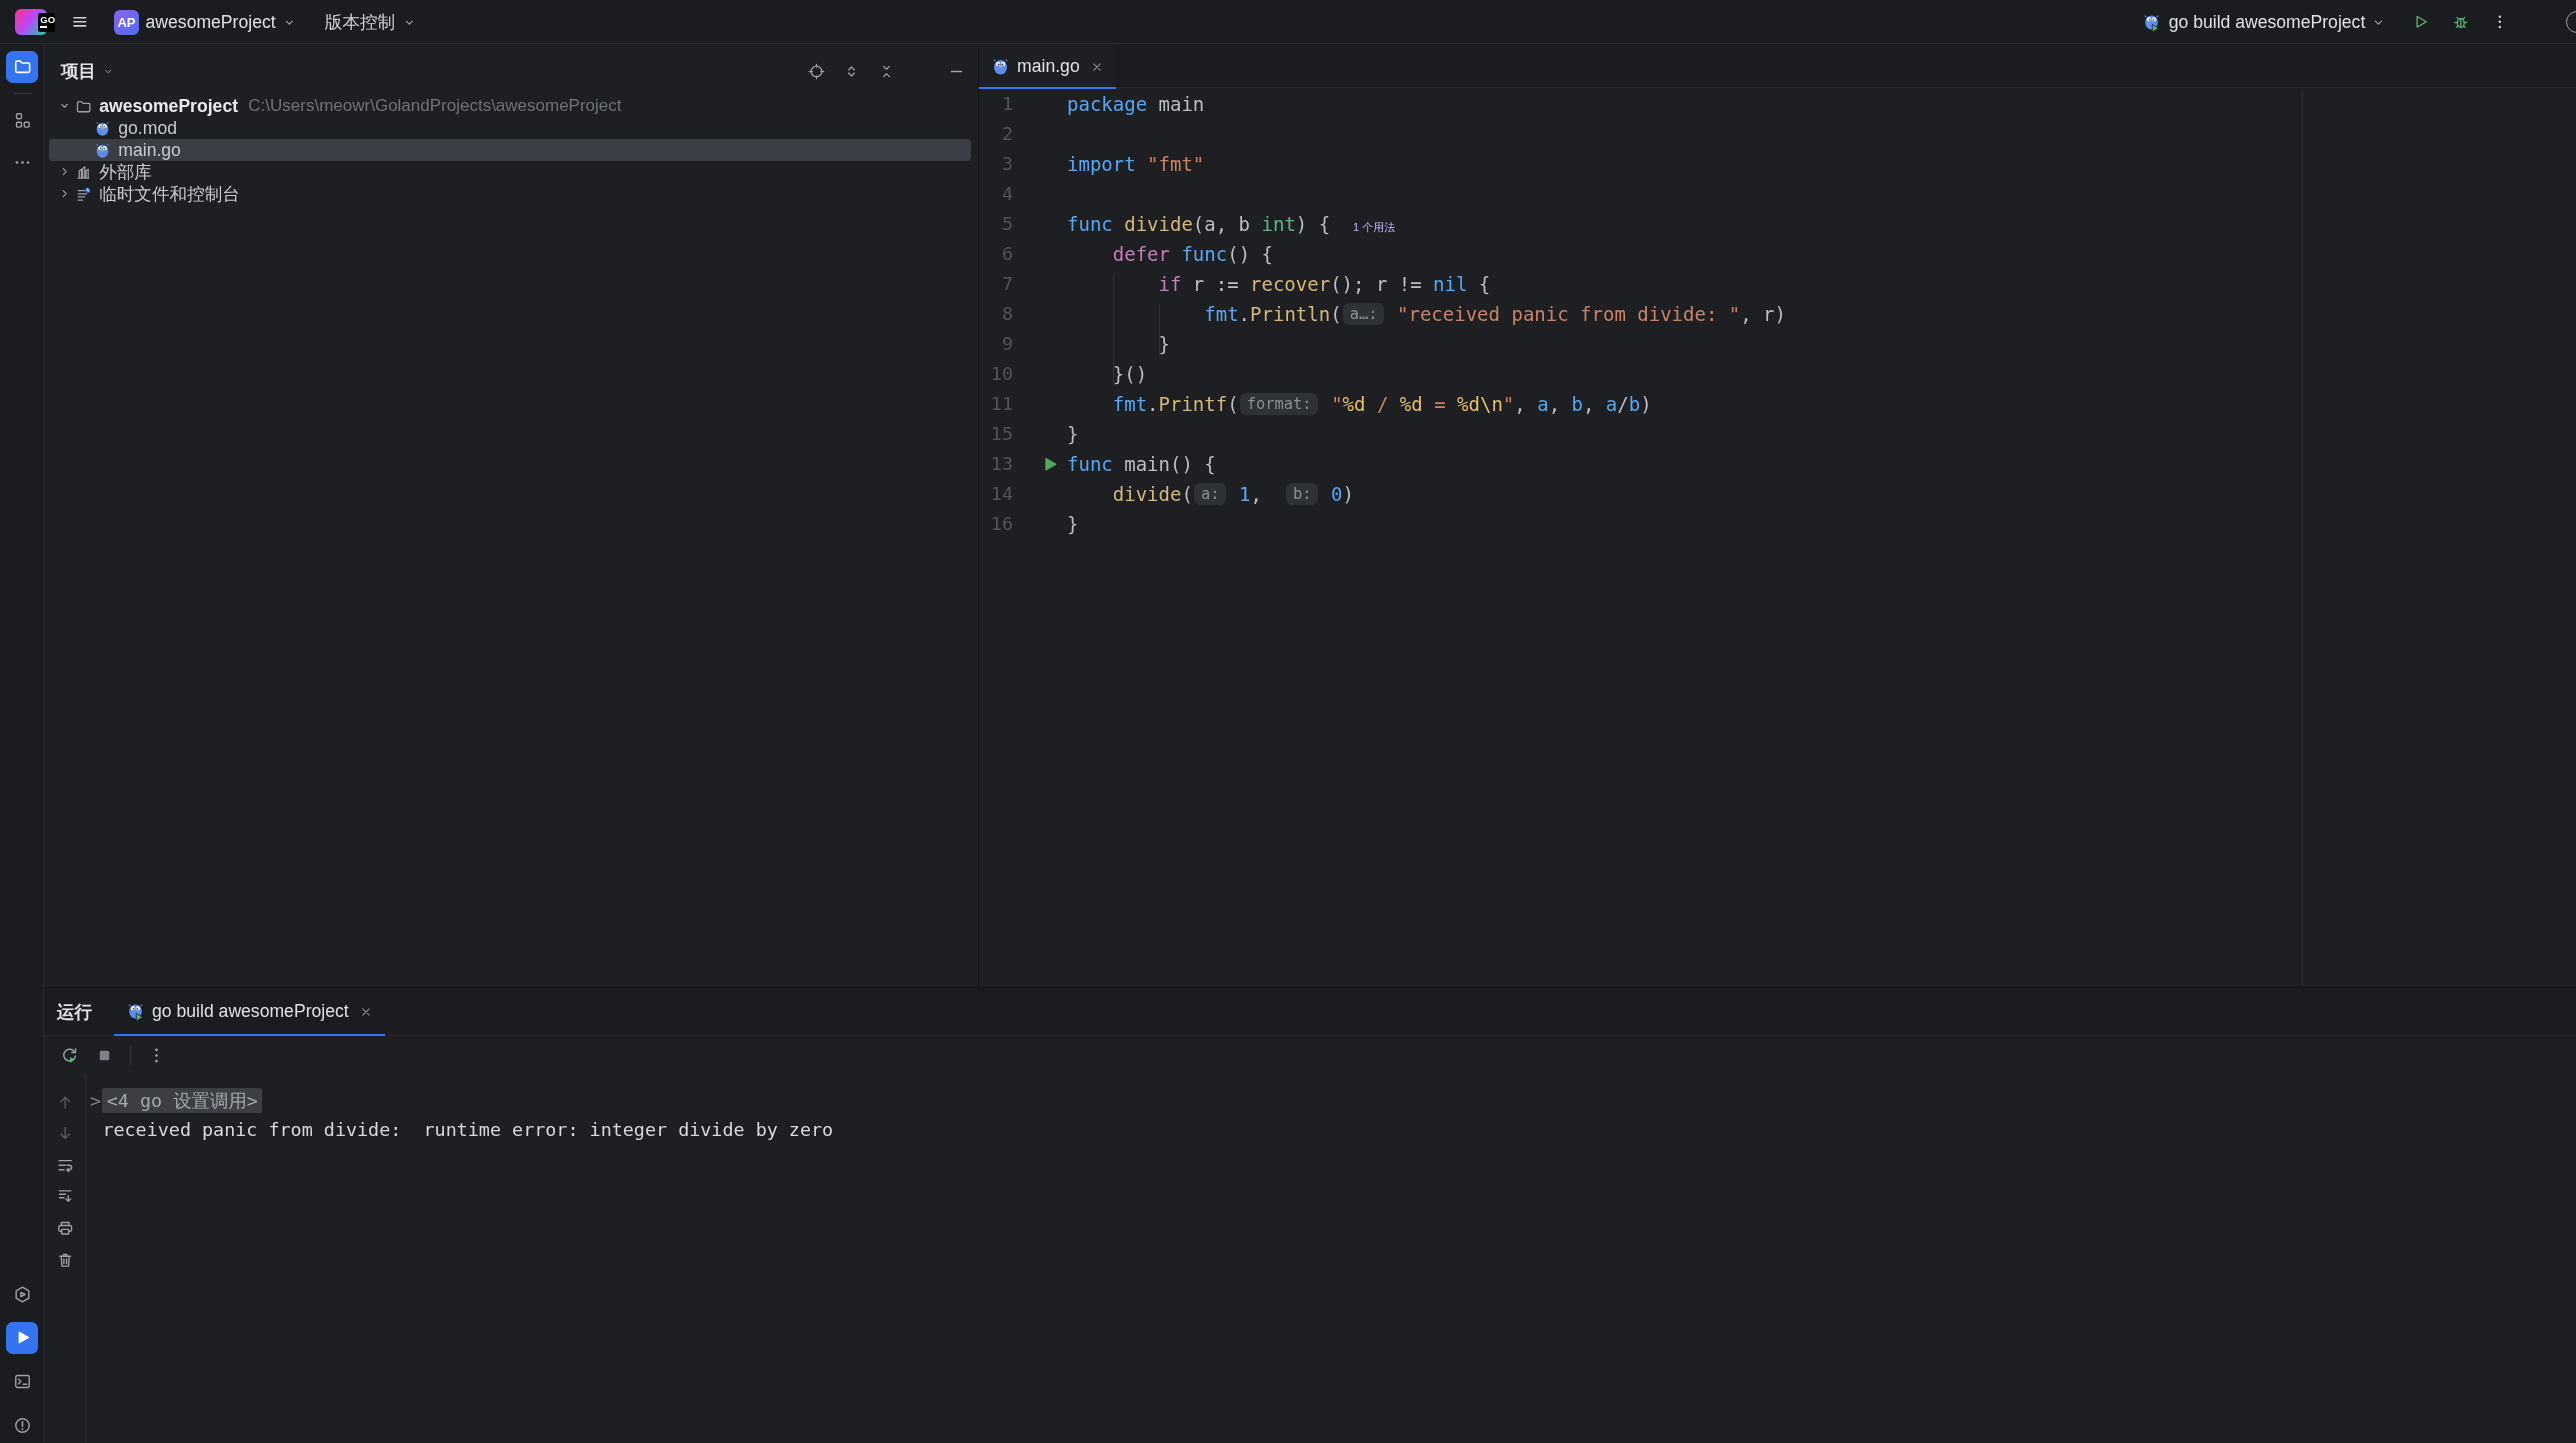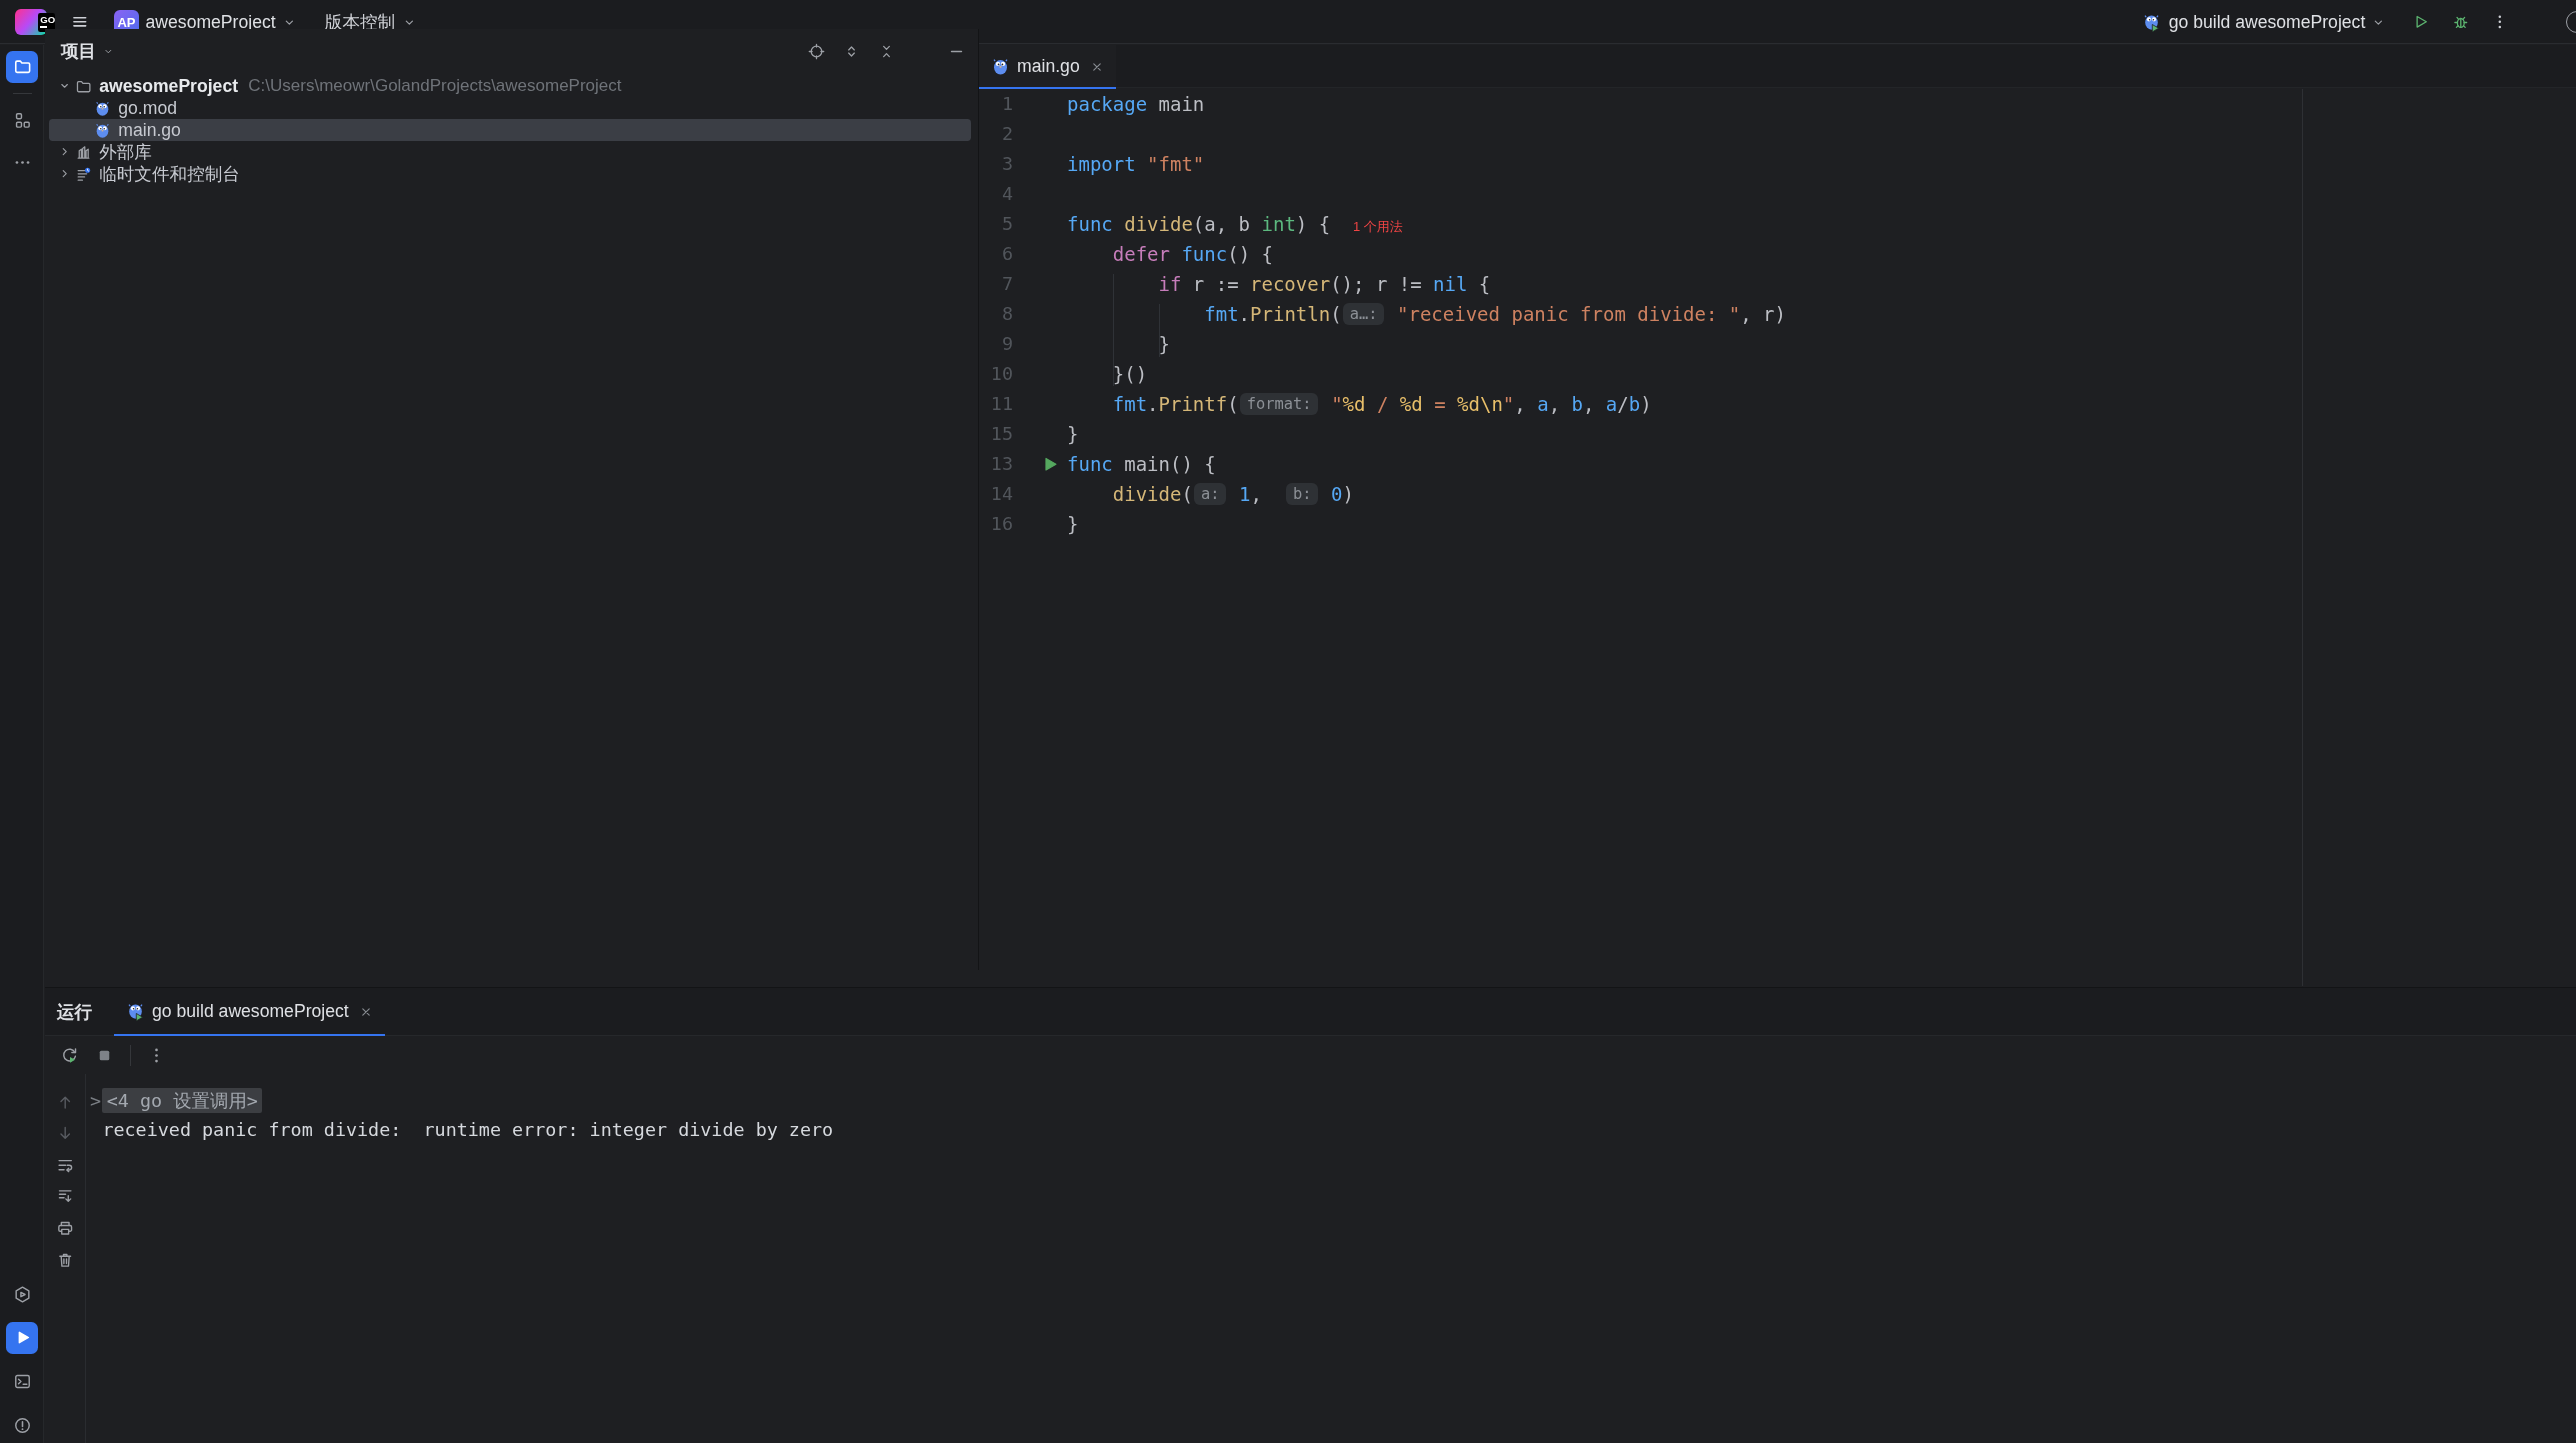--- a/index.html
+++ b/index.html
@@ -37,21 +37,21 @@
     border-right:0.7px solid #26282B; }
   #stripe-top { position:absolute; top:5.9px; left:0; width:44px; display:flex; flex-direction:column; align-items:center; }
   #stripe-bottom { position:absolute; bottom:1.5px; left:0; width:44px; display:flex; flex-direction:column; align-items:center; gap:11.8px; }
   .stripe-btn { width:32px; height:32px; border-radius:6.6px; display:flex; align-items:center; justify-content:center; margin-bottom:10.3px; }
   #stripe-bottom .stripe-btn { margin-bottom:0; }
   .stripe-btn.active { background:#3574F0; }
   .stripe-btn.active .icon { color:#FFFFFF; }
   .stripe-sep { width:19px; height:0.7px; background:#35373B; margin:0 0 10.3px 0; }
 
   
-  #project-panel { position:absolute; left:45px; top:29px; width:934px; height:941px;
+  #project-panel { position:absolute; left:45px; top:49px; width:934px; height:941px;
     background:#1E1F22; border-right:0.7px solid #131416; }
   #pp-header { position:absolute; left:0; top:0; right:0; height:44px; display:flex; align-items:center; padding:0 7.3px 0 16px; }
   #pp-title { font-size:17.6px; font-weight:bold; color:#DFE1E5; display:flex; align-items:center; gap:4.4px; }
   #pp-icons { margin-left:auto; display:flex; align-items:center; gap:5.9px; }
   .pp-icon-btn { width:29px; height:29px; border-radius:5.1px; display:flex; align-items:center; justify-content:center; }
   #pp-tree { position:absolute; left:0; top:46px; right:0; bottom:0; }
   .tree-row { height:22px; display:flex; align-items:center; white-space:nowrap;
     margin:0 7.3px 0 4.4px; border-radius:3.7px; font-size:17.6px; color:#C7CAD1; }
   .tree-row.selected { background:#3B3E45; }
   .tree-chevron { width:19px; display:flex; justify-content:center; color:#9DA0A6; flex:0 0 19px; }
@@ -78,21 +78,21 @@
   .gutter-run { position:absolute; left:62px; top:5.9px; }
   .caret { display:inline-block; width:2.2px; height:22px; background:#D6D8DC; vertical-align:middle; margin-top:-2.9px; }
   .tk-kw   { color:#56A8F5; }
   .tk-flow { color:#C77DBB; }
   .tk-fn   { color:#D5B778; }
   .tk-str  { color:#CE8261; }
   .tk-spec { color:#E8BF6A; }
   .tk-type { color:#5CB87F; }
   .tk-num  { color:#56A8F5; }
   .tk-pl   { color:#BCBEC4; }
-  .tk-usage{ color:#ef4444; font-family:"Liberation Sans", sans-serif; font-size:13px; }
+  .tk-usage{ color:#c4b5fd; font-family:"Liberation Sans", sans-serif; font-size:11px; }
   .inlay { display:inline-block; background:#2E3135; color:#8C9096; border-radius:5.9px;
     padding:0 6.6px; font-size:15.4px; line-height:22px; height:22px; vertical-align:middle; margin:-2.2px 1.5px 0 1.5px; }
   .indent-guide { position:absolute; width:0.7px; background:#2F3237; }
   #hardwrap-guide { position:absolute; left:1323px; top:0; bottom:0; width:0.7px; background:#2E3034; }
 
   
   #run-panel { position:absolute; left:45px; top:987px; right:0; bottom:0; background:#1E1F22; border-top:0.7px solid #131416; }
   #rp-header { position:absolute; left:0; top:0; right:0; height:48px; background:#1B1C1F;
     border-bottom:0.7px solid #26282B; display:flex; align-items:center; padding-left:11.8px; }
   #rp-title { font-size:17.6px; font-weight:bold; color:#DFE1E5; margin-right:22px; }

